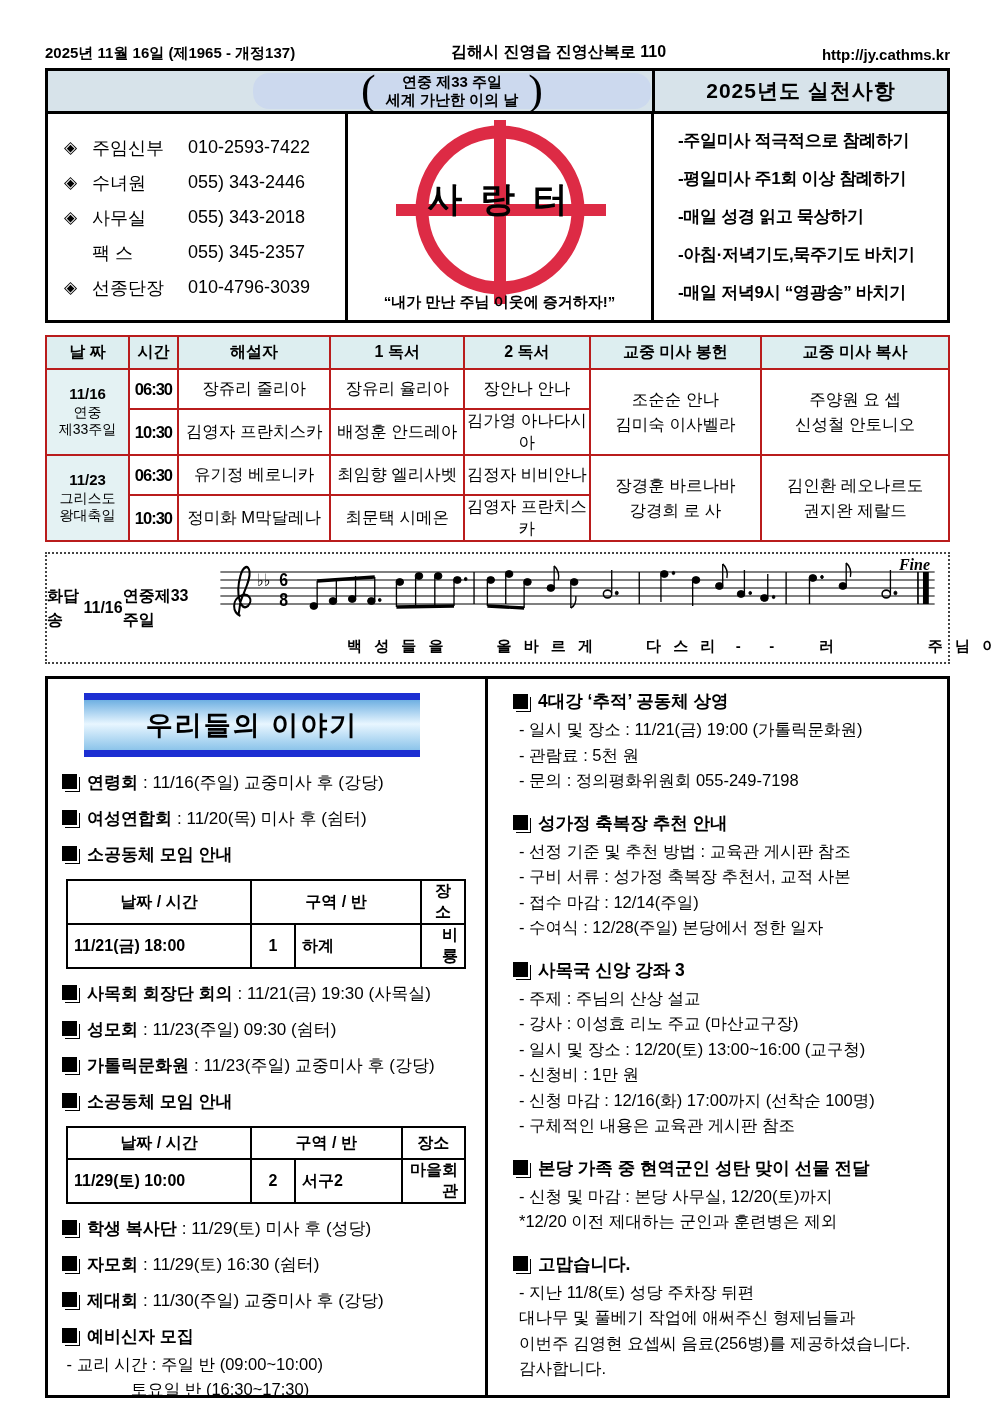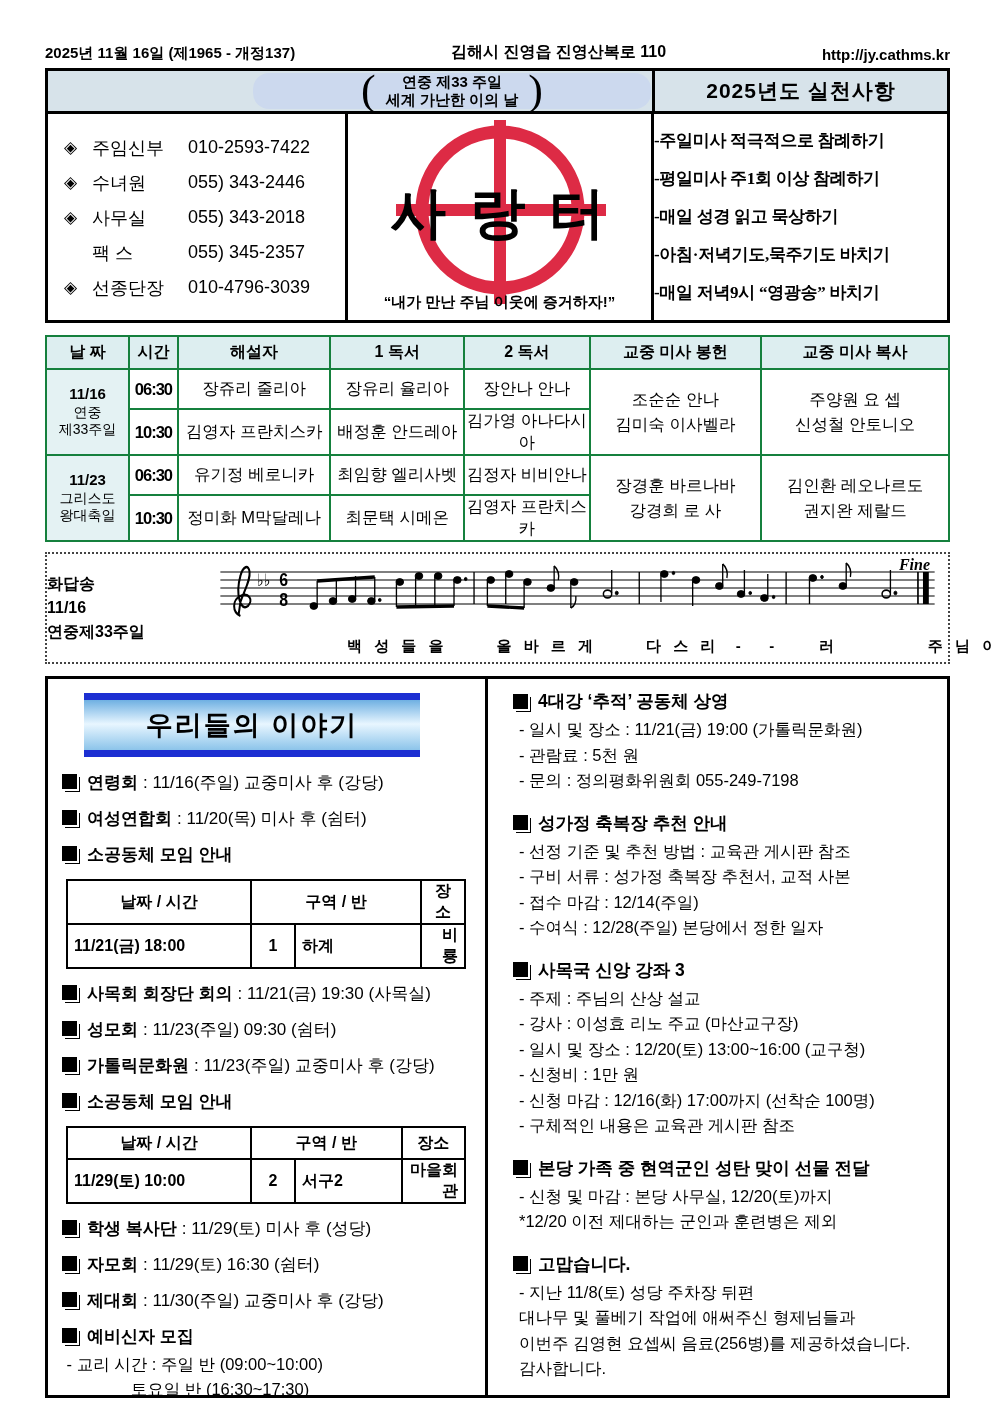--- a/index.html
+++ b/index.html
@@ -26,41 +26,41 @@
               font-weight:bold;font-size:21px;letter-spacing:1px;}
   .topcols{display:flex;height:206px;}
   .c1{width:300px;border-right:3px solid #000;padding:16px 0 0 16px;box-sizing:border-box;}
   .crow{display:flex;align-items:center;height:35px;font-size:18px;font-weight:500;}
   .dia{width:28px;font-size:17px;}
   .clabel{width:96px;letter-spacing:0px;}
   .cval{letter-spacing:0px;}
   .c2{width:306px;border-right:3px solid #000;position:relative;box-sizing:border-box;}
   .logo-svg{position:absolute;left:0;top:0;}
   .logo-title{position:absolute;left:0;right:0;top:62px;text-align:center;
-              font-size:56px;font-weight:900;letter-spacing:4px;}
+              font-size:35px;font-weight:900;letter-spacing:4px;}
   .logo-slogan{position:absolute;left:0;right:0;bottom:8px;text-align:center;
                font-size:15px;font-weight:800;}
-  .c3{flex:1;padding:8px 4px 0 0;box-sizing:border-box;font-family:Liberation Serif, serif;}
+  .c3{flex:1;padding:8px 4px 0 24px;box-sizing:border-box;}
   .prac{font-size:17px;font-weight:bold;line-height:38px;white-space:nowrap;letter-spacing:-0.3px;}
 
   
   .sched{width:100%;border-collapse:collapse;margin-top:12px;table-layout:fixed;}
-  .sched th,.sched td{border:2px solid #15803d;text-align:center;padding:0;}
+  .sched th,.sched td{border:2px solid #b91c1c;text-align:center;padding:0;}
   .sched th{background:#ddeef0;font-size:16px;height:31px;font-weight:bold;}
   .sched td{font-size:16.5px;height:38px;}
   .datecell{background:#e4f2f3;line-height:1.25;}
   .d1{font-weight:bold;font-size:15px;}
   .d2{font-size:14px;}
   .timecell{font-weight:bold;font-size:16px;letter-spacing:-1px;}
   .dbl{line-height:1.5;font-size:16.5px;margin-left:8px;}
 
   
   .musicbox{border:2px dotted #444;margin-top:10px;height:108px;display:flex;position:relative;}
-  .mlabel{width:150px;display:flex;flex-direction:column;justify-content:center;
-          align-items:flex-start;font-weight:bold;font-size:16px;line-height:1.5;}
+  .mlabel{width:150px;display:flex;flex-direction:row;justify-content:center;
+          align-items:center;font-weight:bold;font-size:16px;line-height:1.5;}
   .mstaff{flex:1;position:relative;}
   .fine{position:absolute;right:18px;top:2px;font-family:"Liberation Serif",serif;
         font-style:italic;font-weight:bold;font-size:16px;text-align:right;}
   .lyrics{position:absolute;left:150px;right:10px;bottom:6px;font-size:15px;
           font-weight:bold;white-space:pre;letter-spacing:4px;}
 
   
   .bottombox{border:3px solid #000;margin-top:12px;height:722px;display:flex;box-sizing:border-box;}
   .bleft{width:440px;border-right:3px solid #000;padding:12px 10px 0 14px;box-sizing:border-box;}
   .bright{flex:1;padding:10px 8px 0 25px;box-sizing:border-box;}

